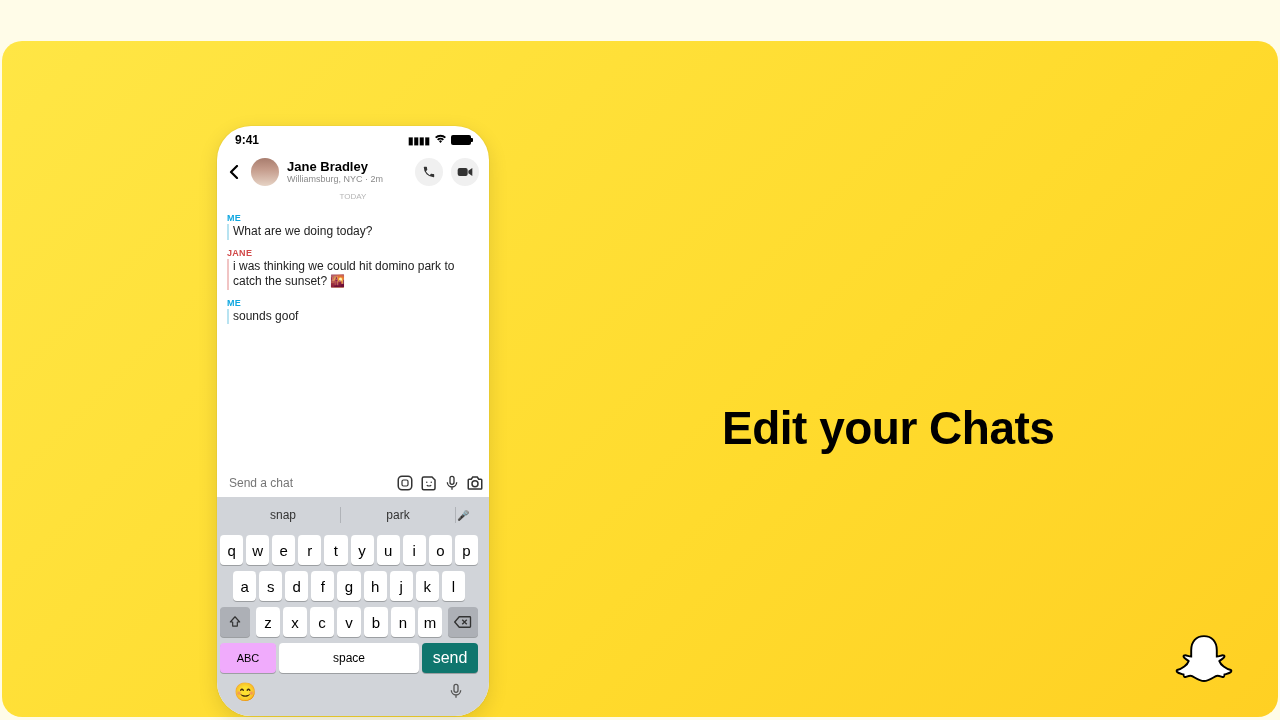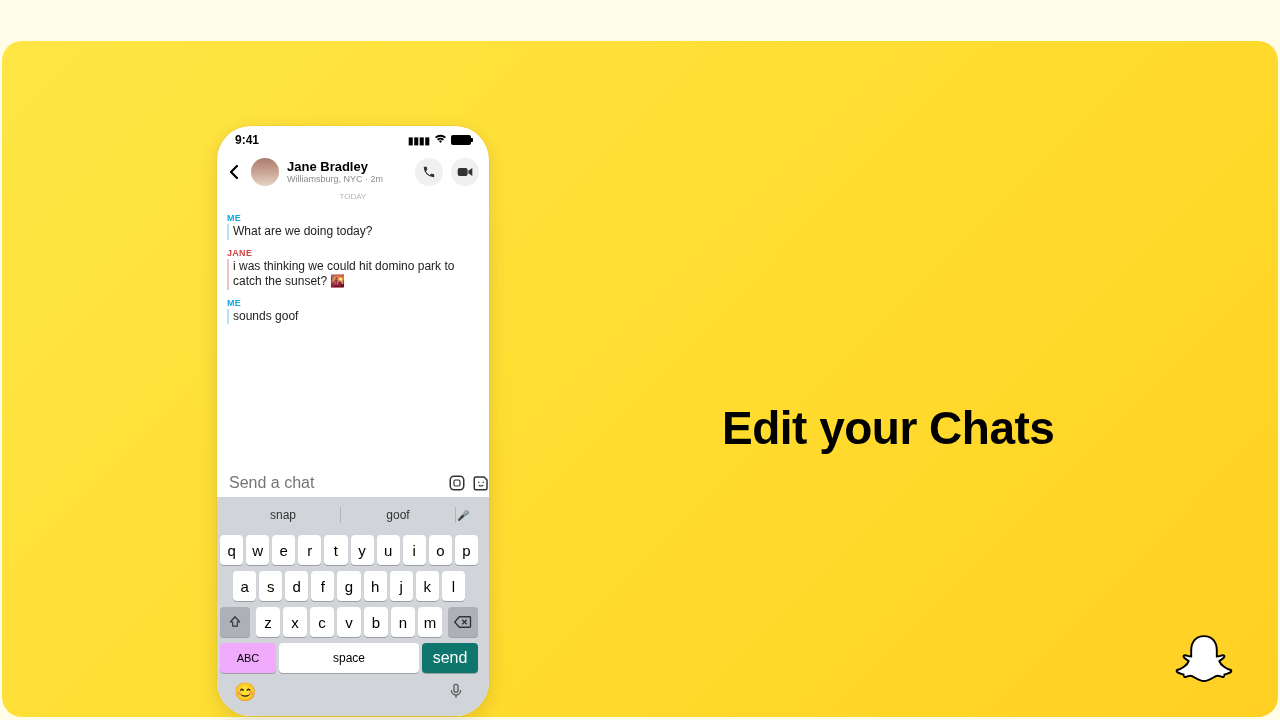--- a/index.html
+++ b/index.html
@@ -34,21 +34,21 @@
 .chat-area { flex: 1; padding: 2px 10px 4px 10px; overflow: hidden; }
 .msg { margin-bottom: 8px; }
 .msg-sender { font-size: 9px; font-weight: 700; letter-spacing: 0.3px; margin-bottom: 1px; }
 .msg-sender.me { color: #0fa7e0; }
 .msg-sender.jane { color: #d14848; }
 .msg-body { font-size: 12px; line-height: 1.3; border-left: 2px solid #ddd; padding-left: 4px; color: #222; }
 .msg-body.me { border-left-color: #b8e3f1; }
 .msg-body.jane { border-left-color: #f1c4c4; }
 
 .input-bar { display: flex; align-items: center; padding: 0 6px; gap: 6px; height: 28px; }
-.chat-input { flex: 1; font-size: 16px; color: #bbb; padding: 4px 6px; border: none; outline: none; background: transparent; }
+.chat-input { flex: 1; font-size: 12px; color: #bbb; padding: 4px 6px; border: none; outline: none; background: transparent; }
 .input-icon { width: 18px; height: 18px; display:flex; align-items:center; justify-content:center; color: #333; }
 
 .keyboard { background: #d1d4d9; padding: 4px 11px 6px 3px; }
 .suggest-row { display: flex; align-items: center; height: 28px; padding: 0 6px; }
 .suggest { flex: 1; text-align: center; font-size: 12px; color: #333; }
 .suggest-div { width: 1px; height: 16px; background: #b0b3b8; }
 .suggest-mic { width: 16px; color: #888; font-size: 10px; text-align:center; }
 
 .key-row { display: flex; gap: 3px; margin-top: 6px; justify-content: center; }
 .key { background: #fff; border-radius: 4px; box-shadow: 0 1px 0 rgba(0,0,0,0.25); display:flex; align-items:center; justify-content:center; font-size: 15px; height: 30px; flex: 1; max-width: 24px; }
@@ -151,21 +151,21 @@
             <path d="M4 5 h3 l2-3 h6 l2 3 h3 a1 1 0 0 1 1 1 v11 a1 1 0 0 1 -1 1 h-16 a1 1 0 0 1 -1 -1 v-11 a1 1 0 0 1 1 -1 z" stroke="#333" stroke-width="2" fill="none"></path>
             <circle cx="12" cy="11" r="4" stroke="#333" stroke-width="2" fill="none"></circle>
           </svg>
       </span>
     </div>
 
     <div class="keyboard">
       <div class="suggest-row">
         <div class="suggest">snap</div>
         <div class="suggest-div"></div>
-        <div class="suggest">goof</div>
+        <div class="suggest">park</div>
         <div class="suggest-div"></div>
         <div class="suggest-mic">🎤</div>
       </div>
       <div class="key-row" id="kb-row1">
           <div class="key">q</div>
           <div class="key">w</div>
           <div class="key">e</div>
           <div class="key">r</div>
           <div class="key">t</div>
           <div class="key">y</div>

